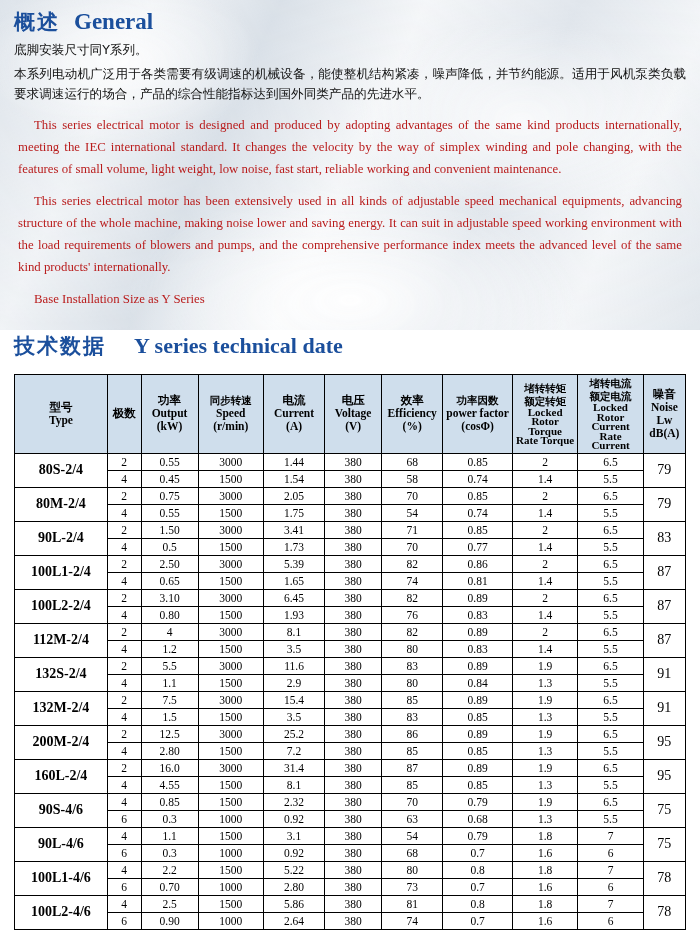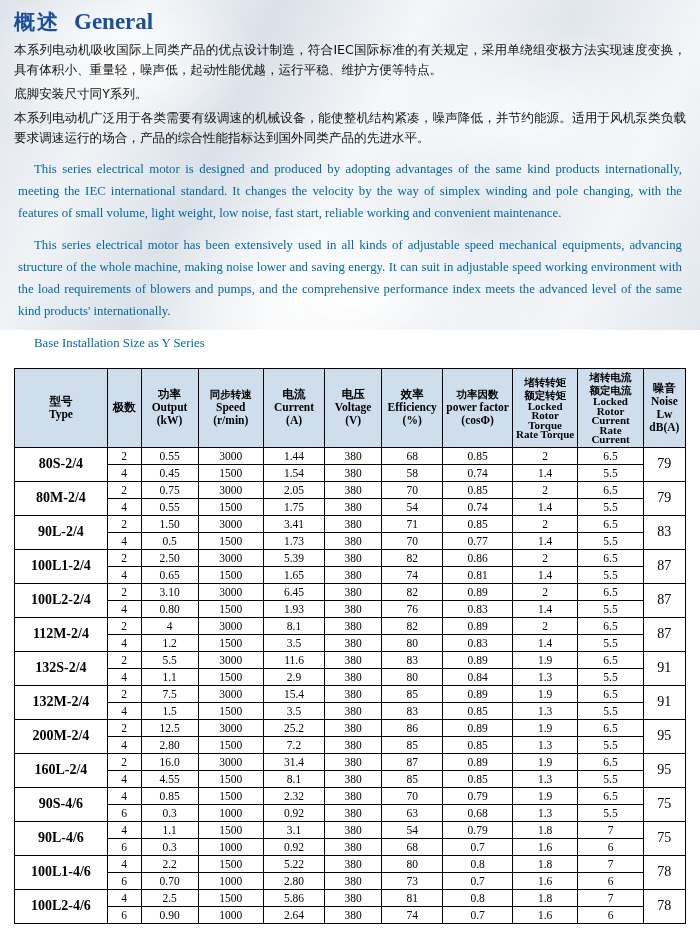--- a/index.html
+++ b/index.html
@@ -67,21 +67,21 @@
     color:#111;
   }
 
   .en-para{
     font-family:"Liberation Serif", serif;
     font-size:12.8px;
     line-height:22px;
     text-align:justify;
     margin:10px 18px 0 18px;
     text-indent:16px;
-    color:#0369a1;
+    color:#b91c1c;
   }
 
   .sec-head2{
     padding:22px 14px 0 14px;
   }
   .sec-head2 .cn{
     font-family:"DejaVu Sans", sans-serif;
     font-weight:bold;
     font-size:21px;
     color:#1b4f9c;
@@ -156,28 +156,30 @@
 
 <div class="page">
   <div class="watermark"></div>
 
   <div class="content">
 
     <div class="sec-head">
       <span class="cn">概述</span><span class="en">General</span>
     </div>
 
-    <p class="cn-para">本系列电动机吸收国际上同类产品的优点设计制造，符合IEC国际标准的有关规定，采用单绕组变极方法实现速度变换，具有体积小、重量轻，噪声低，起动性能优越，运行平稳、维护方便等特点。</p>
     <p class="cn-para">底脚安装尺寸同Y系列。</p>
     <p class="cn-para">本系列电动机广泛用于各类需要有级调速的机械设备，能使整机结构紧凑，噪声降低，并节约能源。适用于风机泵类负载要求调速运行的场合，产品的综合性能指标达到国外同类产品的先进水平。</p>
 
     <p class="en-para">This series electrical motor is designed and produced by adopting advantages of the same kind products internationally, meeting the IEC international standard. It changes the velocity by the way of simplex winding and pole changing, with the features of small volume, light weight, low noise, fast start, reliable working and convenient maintenance.</p>
     <p class="en-para">This series electrical motor has been extensively used in all kinds of adjustable speed mechanical equipments, advancing structure of the whole machine, making noise lower and saving energy. It can suit in adjustable speed working environment with the load requirements of blowers and pumps, and the comprehensive performance index meets the advanced level of the same kind products' internationally.</p>
     <p class="en-para">Base Installation Size as Y Series</p>
 
+    <div class="sec-head2">
+      <span class="cn">技术数据</span><span class="en">Y series technical date</span>
+    </div>
 
     <table class="spec">
       <colgroup>
         <col style="width:88px">
         <col style="width:32px">
         <col style="width:54px">
         <col style="width:62px">
         <col style="width:58px">
         <col style="width:54px">
         <col style="width:58px">

